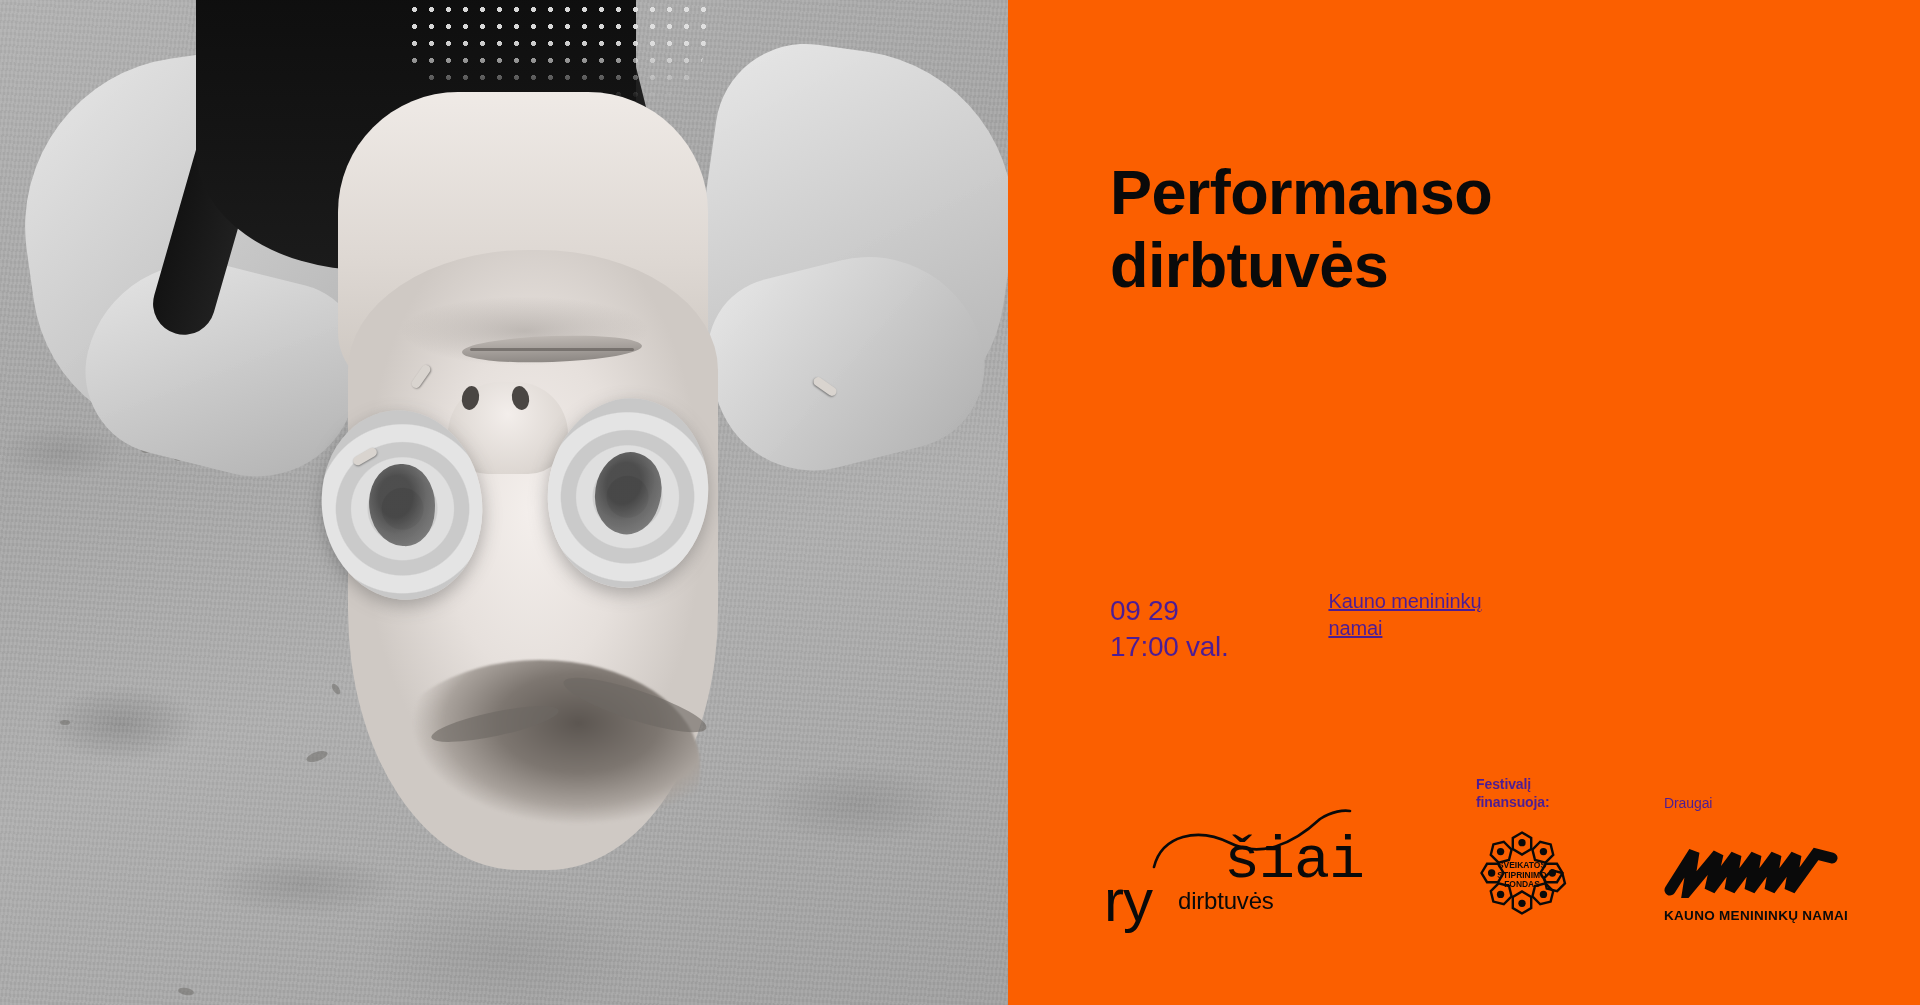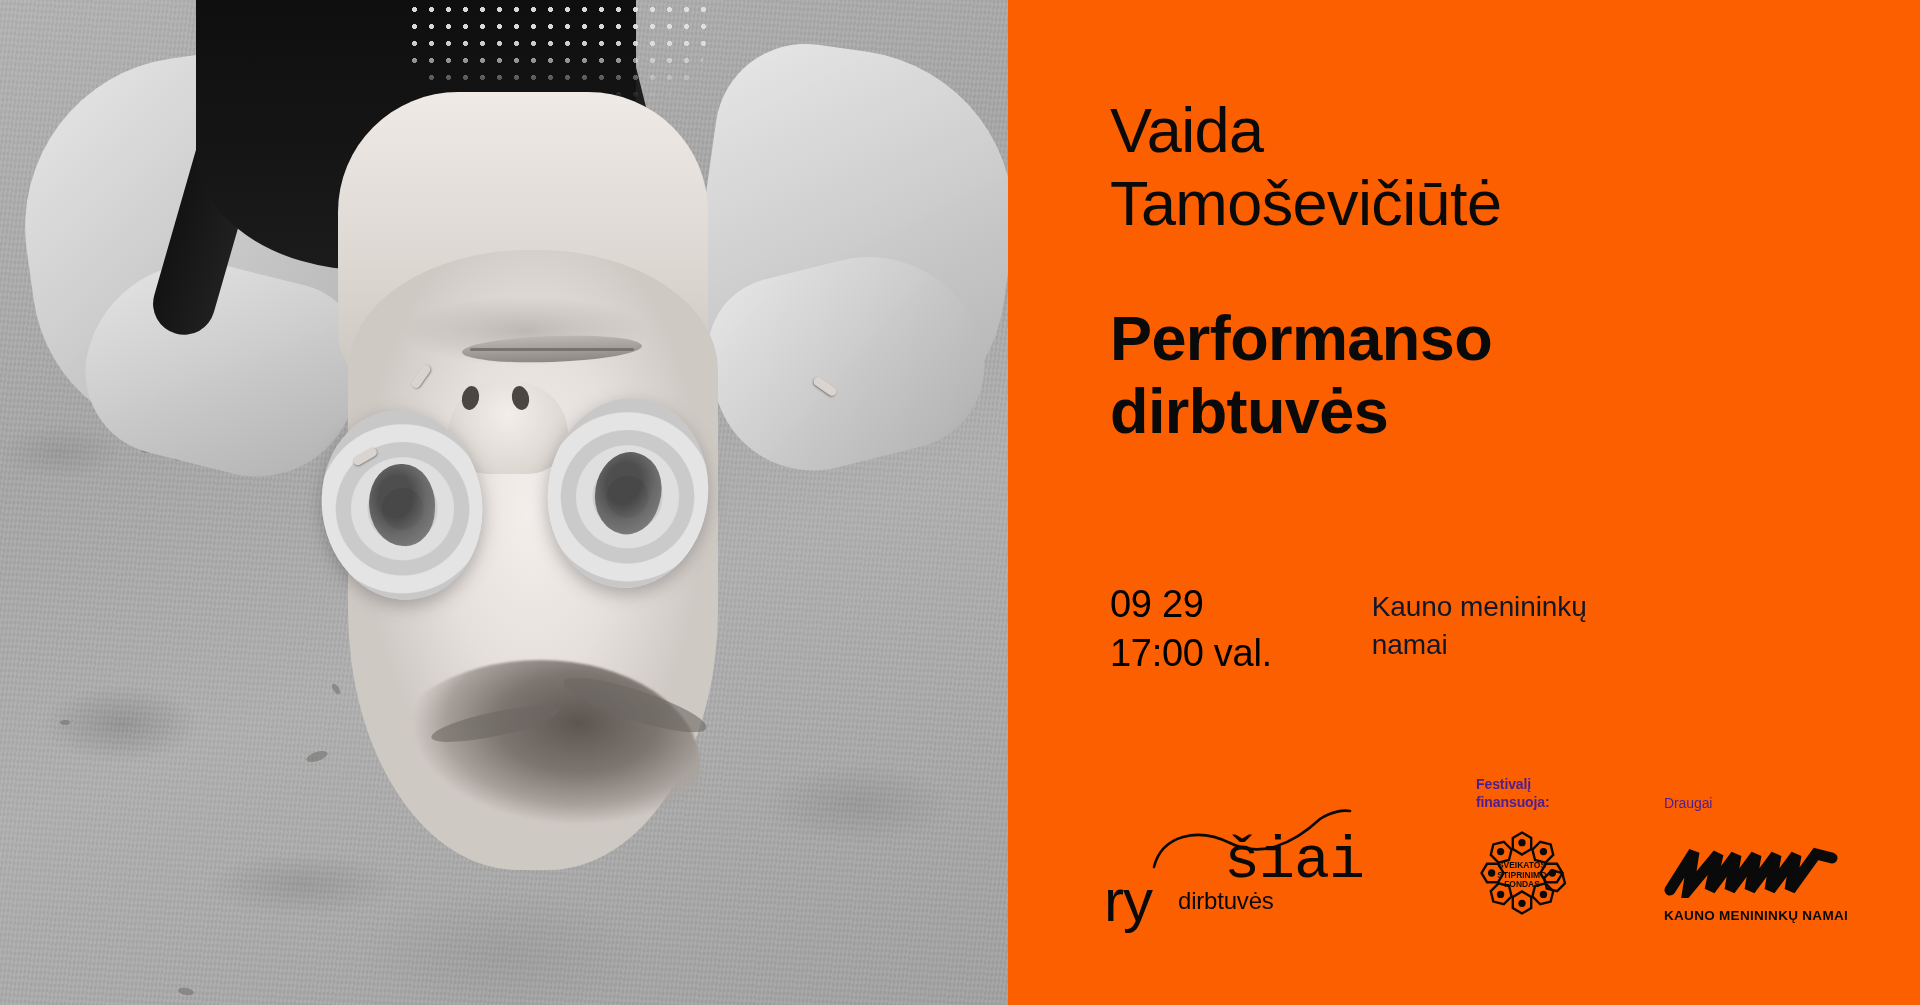--- a/index.html
+++ b/index.html
@@ -249,33 +249,35 @@
   }
 
   .when-where {
     position: absolute;
     left: 102px; top: 580px;
     display: flex;
     align-items: flex-start;
     gap: 100px;
   }
   .datetime {
-    font-size: 38px;
+    font-size: 28px;
     line-height: 1.28;
-    color: #000000;
+    color: #4c1d95;
     white-space: pre-line;
     letter-spacing: -0.3px;
+    margin-top: 13px;
   }
   .venue {
-    font-size: 28px;
+    font-size: 20px;
     line-height: 1.35;
-    color: #0f172a;
+    color: #4c1d95;
     white-space: pre-line;
     padding-top: 8px;
     letter-spacing: -0.1px;
+    text-decoration: underline;
   }
 
   
   .logo-row {
     position: absolute;
     left: 96px;
     bottom: 82px;
     right: 40px;
     height: 140px;
   }
@@ -403,22 +405,20 @@
 
       <span class="pin" style="left:352px; top:452px; transform:rotate(-30deg);"></span>
       <span class="pin" style="left:408px; top:372px; transform:rotate(-55deg);"></span>
       <span class="pin" style="left:812px; top:382px; transform:rotate(35deg);"></span>
     </div>
   </div>
 
   <div class="info-pane">
 
     <div class="title-block">
-      <div class="artist-name">Vaida
-Tamoševičiūtė</div>
       <div class="event-title">Performanso
 dirbtuvės</div>
     </div>
 
     <div class="when-where">
       <div class="datetime">09 29
 17:00 val.</div>
       <div class="venue">Kauno menininkų
 namai</div>
     </div>

